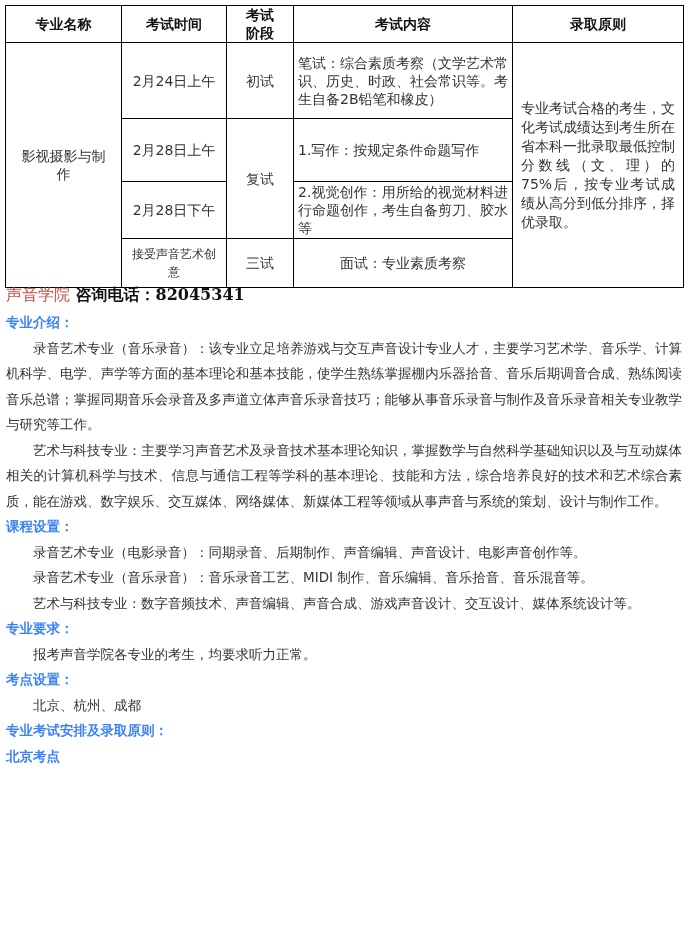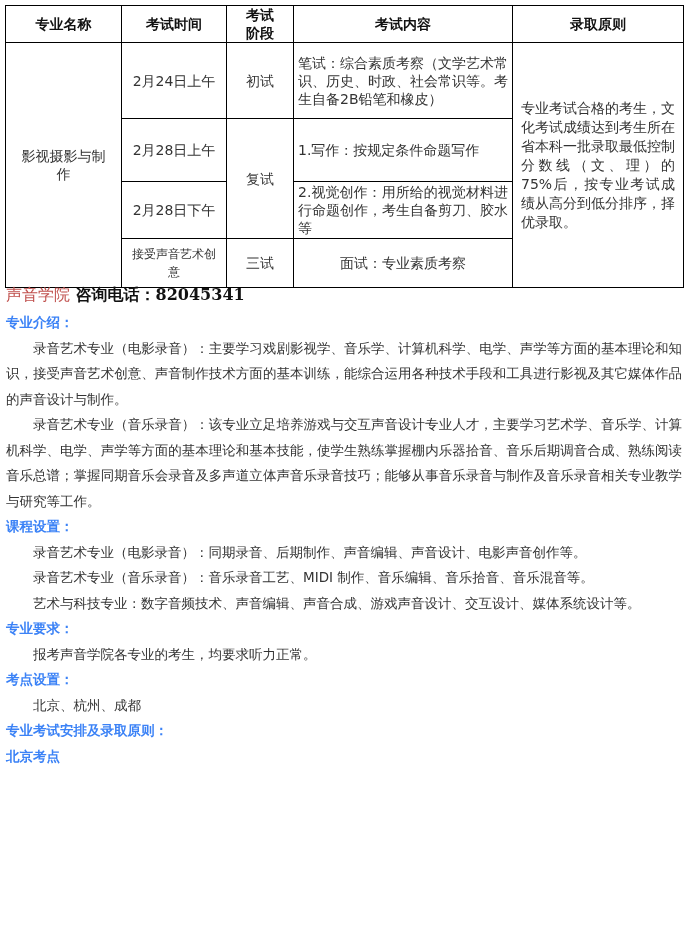--- a/index.html
+++ b/index.html
@@ -78,22 +78,22 @@
   </tr>
 </tbody>
   </table>
 
 <div class="title-line">
   <span class="title-school">声音学院</span><span class="title-rest"> 咨询电话：</span><span class="title-rest">82045341</span>
 </div>
 
 <div class="content">
   <div class="heading">专业介绍：</div>
-  <p class="para">录音艺术专业（电影录音）：主要学习戏剧影视学、音乐学、计算机科学、电学、声学等方面的基本理论和知识，接受声音艺术创意、声音制作技术方面的基本训练，能综合运用各种技术手段和工具进行影视及其它媒体作品的声音设计与制作。</p>
   <p class="para">录音艺术专业（音乐录音）：该专业立足培养游戏与交互声音设计专业人才，主要学习艺术学、音乐学、计算机科学、电学、声学等方面的基本理论和基本技能，使学生熟练掌握棚内乐器拾音、音乐后期调音合成、熟练阅读音乐总谱；掌握同期音乐会录音及多声道立体声音乐录音技巧；能够从事音乐录音与制作及音乐录音相关专业教学与研究等工作。</p>
+  <p class="para">艺术与科技专业：主要学习声音艺术及录音技术基本理论知识，掌握数学与自然科学基础知识以及与互动媒体相关的计算机科学与技术、信息与通信工程等学科的基本理论、技能和方法，综合培养良好的技术和艺术综合素质，能在游戏、数字娱乐、交互媒体、网络媒体、新媒体工程等领域从事声音与系统的策划、设计与制作工作。</p>
 
   <div class="heading">课程设置：</div>
   <p class="para">录音艺术专业（电影录音）：同期录音、后期制作、声音编辑、声音设计、电影声音创作等。</p>
   <p class="para">录音艺术专业（音乐录音）：音乐录音工艺、MIDI 制作、音乐编辑、音乐拾音、音乐混音等。</p>
   <p class="para">艺术与科技专业：数字音频技术、声音编辑、声音合成、游戏声音设计、交互设计、媒体系统设计等。</p>
 
   <div class="heading">专业要求：</div>
   <p class="item">报考声音学院各专业的考生，均要求听力正常。</p>
 
   <div class="heading">考点设置：</div>

